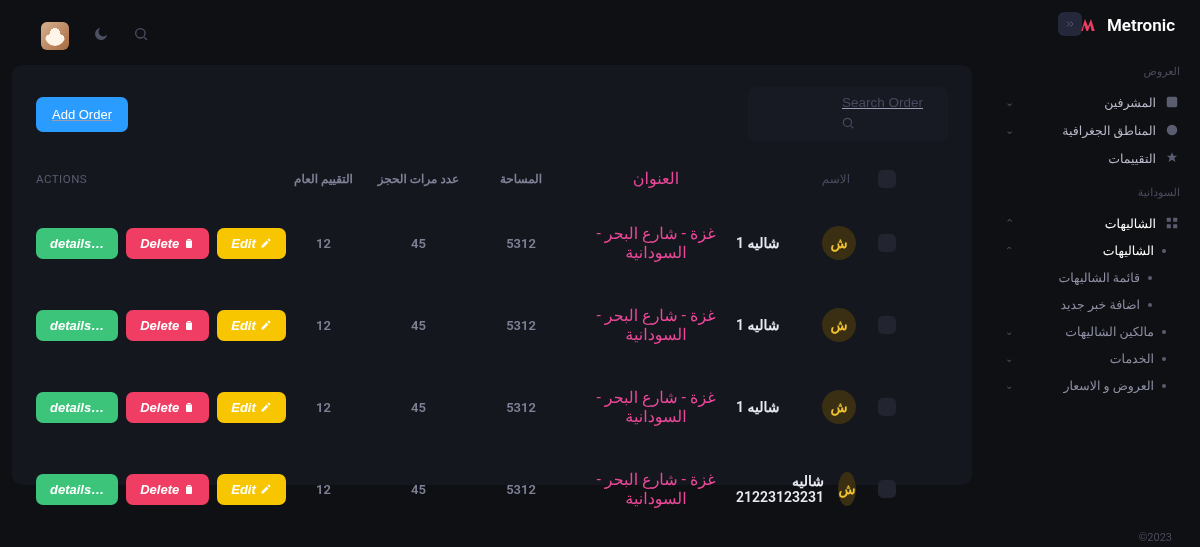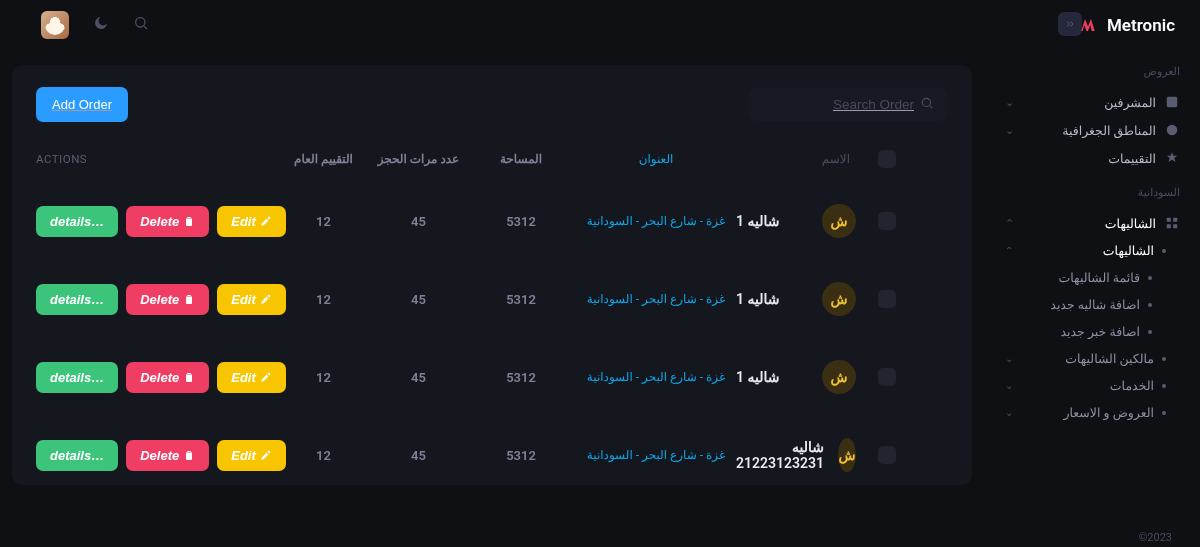--- a/index.html
+++ b/index.html
@@ -12,21 +12,21 @@
     overflow: hidden;
     position: relative;
   }
 
   
   .topbar {
     position: absolute;
     top: 0; left: 0; right: 0;
     height: 50px;
     display: flex;
-    align-items: center;
+    align-items: flex-end;
     padding: 0 25px 0 41px;
   }
   .topbar-left { display:flex; align-items:center; gap:24px; }
   .avatar {
     width: 28px; height: 28px; border-radius: 6px;
     background: linear-gradient(135deg,#d7b190,#a86a40);
     position: relative;
   }
   .avatar::after{
     content:""; position:absolute; inset:4px; border-radius:50%;
@@ -96,21 +96,21 @@
     text-decoration:underline;
   }
   .btn-add {
     background:#2b9cff; color:#fff; border:none; border-radius:7px;
     padding:10px 16px; font-size:13px; font-weight:500; cursor:pointer;
   }
   .search-wrap {
     display:flex; align-items:center; gap:6px;
     color:#474a5e; font-size:13.5px;
     background:#181a23; padding:8px 14px; border-radius:7px;
-    width:200px; justify-content:flex-end;
+    width:200px; justify-content:flex-end;flex-direction:column;
   }
   .search-wrap input {
     background:transparent; border:none; outline:none; color:#b6b8c9;
     width:150px; text-align:right; font-size:13.5px;
   }
   .search-wrap input::placeholder { color:#474a5e; }
 
   
   .tbl { width:100%; }
   .tbl-head, .tbl-row {
@@ -132,21 +132,21 @@
   .btn {
     border:none; border-radius:7px; padding:8px 14px;
     font-size:13px; font-style:italic; font-weight:600;
     color:#fff; cursor:pointer; display:inline-flex; align-items:center; gap:4px;
   }
   .btn-details { background:#3bc47a; font-style:italic; }
   .btn-delete  { background:#ef3d63; font-style:italic; }
   .btn-edit    { background:#f7c600; color:#fff; font-style:italic; }
 
   .col-num { text-align:center; color:#7e8096; font-weight:600; }
-  .col-addr { text-align:center; color:#0ea5e9; font-size:12px; }
+  .col-addr { text-align:center; color:#ec4899; font-size:16px; }
   .col-name {
     display:flex; align-items:center; justify-content:space-between; gap:14px;
     color:#e7e8f2; font-weight:600; font-size:14px;
   }
   .name-badge {
     width:34px; height:34px; border-radius:50%;
     background:#3a2f12; color:#f0c22f; font-weight:700;
     display:flex; align-items:center; justify-content:center;
     font-size:14px;
   }
@@ -261,26 +261,20 @@
         <span class="sb-label" style="color:#fff">الشاليهات</span>
       </span>
       <span class="chev">⌃</span>
     </div>
 
     <div class="sb-sub">
       <div class="sb-item">
         <span class="lbl-wrap">
             <span class="bullet"></span>
           <span class="sb-label">قائمة الشاليهات</span>
-          </span>
-      </div>
-      <div class="sb-item">
-        <span class="lbl-wrap">
-            <span class="bullet"></span>
-          <span class="sb-label">اضافة شاليه جديد</span>
           </span>
       </div>
       <div class="sb-item">
         <span class="lbl-wrap">
             <span class="bullet"></span>
           <span class="sb-label">اضافة خبر جديد</span>
           </span>
       </div>
     </div>
 

